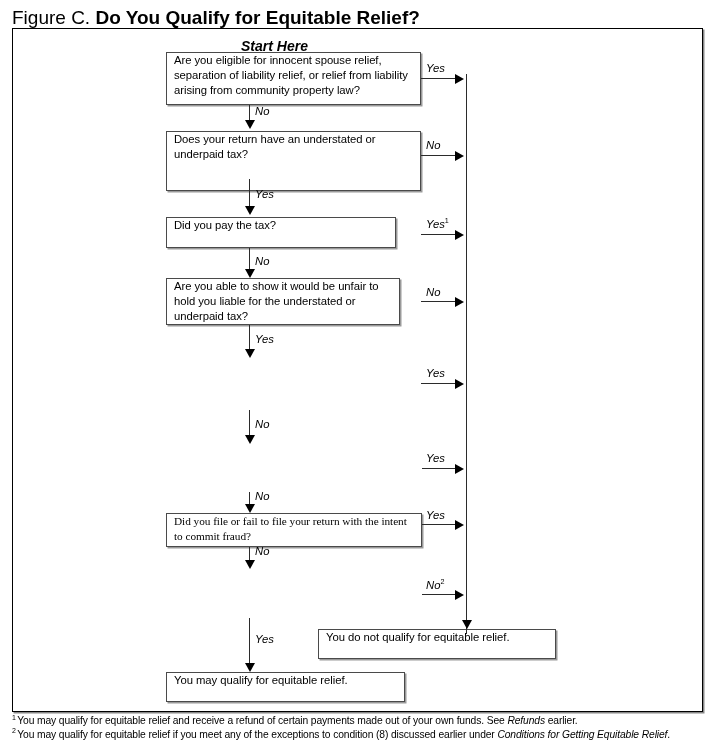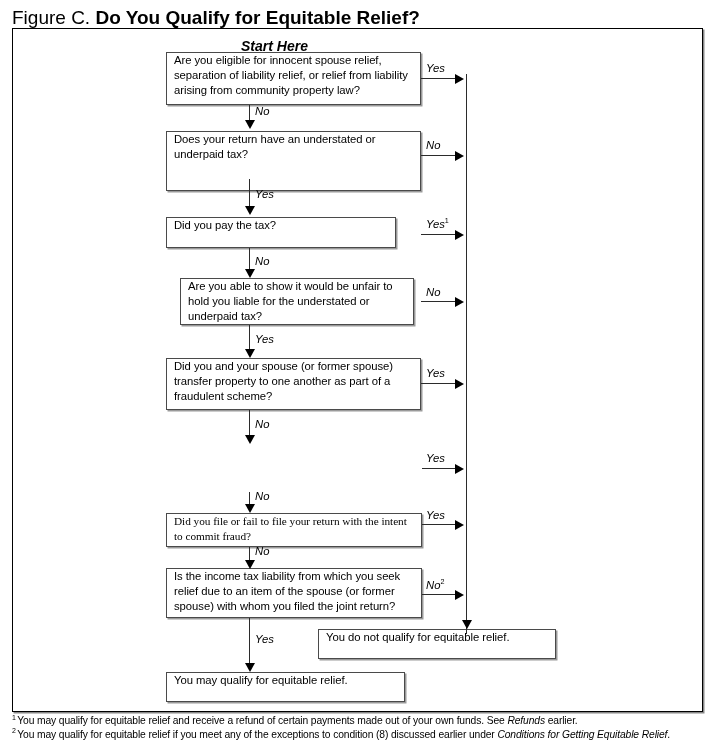--- a/index.html
+++ b/index.html
@@ -153,36 +153,30 @@
   </div>
 
   <div class="fbox" style="left:166px; top:131px; width:255px; height:60px;">
     <div class="btext">Does your return have an understated or underpaid tax?</div>
   </div>
 
   <div class="fbox" style="left:166px; top:217px; width:230px; height:31px;">
     <div class="btext">Did you pay the tax?</div>
   </div>
 
-  <div class="fbox" style="left:180px; top:278px; width:234px; height:47px;">
+  <div class="fbox" style="left:166px; top:278px; width:234px; height:47px;">
     <div class="btext">Are you able to show it would be unfair to hold you liable for the understated or underpaid tax?</div>
   </div>
 
-  <div class="fbox" style="left:166px; top:358px; width:255px; height:52px;">
-    <div class="btext">Did you and your spouse (or former spouse) transfer property to one another as part of a fraudulent scheme?</div>
-  </div>
 
 
   <div class="fbox" style="left:166px; top:513px; width:256px; height:34px;font-family:Liberation Serif, serif;">
     <div class="btext">Did you file or fail to file your return with the intent to commit fraud?</div>
   </div>
 
-  <div class="fbox" style="left:166px; top:568px; width:256px; height:50px;">
-    <div class="btext">Is the income tax liability from which you seek relief due to an item of the spouse (or former spouse) with whom you filed the joint return?</div>
-  </div>
 
   <div class="fbox" style="left:318px; top:629px; width:238px; height:30px;">
     <div class="btext">You do not qualify for equitable relief.</div>
   </div>
 
   <div class="fbox" style="left:166px; top:672px; width:239px; height:30px;">
     <div class="btext">You may qualify for equitable relief.</div>
   </div>
 
   <div class="vline" style="left:466px; top:74px; height:560px;"></div>

